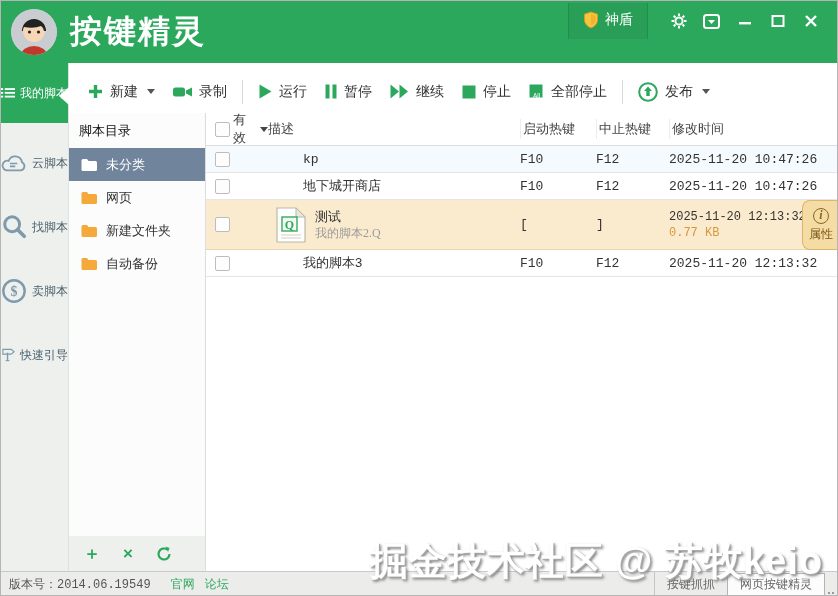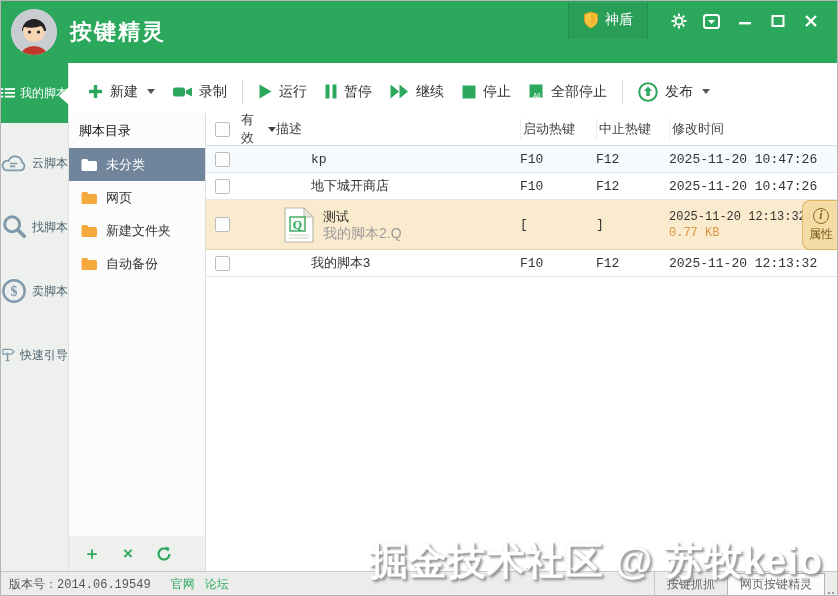--- a/index.html
+++ b/index.html
@@ -4,21 +4,21 @@
 <style>
   * { margin:0; padding:0; box-sizing:border-box; }
   html,body { width:838px; height:596px; }
   body { font-family:"Liberation Sans","DejaVu Sans",sans-serif; font-size:13px; color:#333; }
   .mono { font-family:"Liberation Mono","DejaVu Sans Mono",monospace; }
   .window { position:relative; width:838px; height:596px; background:#fff; overflow:hidden; border:1px solid #b5b5b5; }
 
   
   .titlebar { position:absolute; left:0; top:0; width:100%; height:62px; background:#2BA85C; display:flex; align-items:center; }
   .avatar { width:46px; height:46px; border-radius:50%; background:#c9cdd1; margin-left:10px; overflow:hidden; flex:none; }
-  .app-title { color:#fff; font-size:22px; font-weight:bold; margin-left:13px; letter-spacing:2px; }
+  .app-title { color:#fff; font-size:32px; font-weight:bold; margin-left:13px; letter-spacing:2px; }
   .tb-right { margin-left:auto; display:flex; align-items:flex-start; height:100%; }
   .shield-block { display:flex; align-items:center; gap:6px; padding:8px 14px 10px; margin-top:2px; background:rgba(0,0,0,0.06); border-left:1px solid rgba(0,0,0,0.10); border-right:1px solid rgba(0,0,0,0.10); cursor:pointer; }
   .shield-label { color:#fff; font-size:14px; }
   .win-controls { display:flex; align-items:center; gap:0; margin:10px 10px 0 14px; }
   .win-btn { width:33px; height:20px; display:flex; align-items:center; justify-content:center; cursor:pointer; }
 
   
   .sidebar { position:absolute; left:0; top:62px; width:68px; height:508px; background:#EDF0ED; border-right:1px solid #dfe2df; }
   .side-item { display:flex; flex-direction:row; align-items:center; justify-content:center; gap:5px; height:64px; cursor:pointer; color:#4d626f; font-size:12px; }
   .side-item .lbl { white-space:nowrap; }
@@ -38,35 +38,35 @@
   .dir-item.selected { background:#70849B; color:#fff; }
   .dir-rest { flex:1; }
   .dir-footer { height:35px; background:#EEF0EE; display:flex; align-items:center; gap:14px; padding-left:12px; }
   .dir-tool { width:22px; height:22px; display:flex; align-items:center; justify-content:center; cursor:pointer; color:#2BA85C; font-size:17px; font-weight:bold; }
 
   
   .table-area { position:absolute; left:205px; top:112px; width:633px; height:458px; background:#fff; }
   .trow { display:flex; align-items:center; border-bottom:1px solid #e6e6e6; background:#fff; }
   .thead { height:33px; color:#444; border-bottom:1px solid #ddd; }
   .c-check { width:27px; flex:none; display:flex; align-items:center; padding-left:9px; }
-  .c-valid { width:35px; flex:none; display:flex; align-items:center; gap:6px;margin-left:8px; }
+  .c-valid { width:35px; flex:none; display:flex; align-items:center; gap:6px; }
   .c-desc  { flex:1; min-width:0; display:flex; align-items:center; padding-left:0; }
   .c-start { width:76px; flex:none; }
   .c-stop  { width:73px; flex:none; }
   .c-time  { width:170px; flex:none; }
   .thead .c-start,.thead .c-stop,.thead .c-time { border-left:1px solid #ececec; height:20px; line-height:20px; padding-left:2px; }
   .checkbox { width:15px; height:15px; border:1px solid #bdbdbd; background:#fdfdfd; border-radius:2px; cursor:pointer; flex:none; }
   .vcaret { width:0; height:0; border-left:4px solid transparent; border-right:4px solid transparent; border-top:5px solid #444; }
   .row { height:27px; cursor:default; }
   .row1 { background:#f4fafd; }
   .row-sel { height:50px; background:#FBEBCE; border-bottom:1px solid #e8d6b2; }
   .desc-pad { padding-left:35px; }
   .sel-desc { display:flex; align-items:center; gap:9px; padding-left:8px; }
   .sel-lines { display:flex; flex-direction:column; line-height:16px; }
-  .sel-sub { color:#9a9a9a; font-size:14px; }
+  .sel-sub { color:#9a9a9a; font-size:12px;font-family:Liberation Serif, serif; }
   .time2 { display:flex; flex-direction:column; line-height:16px; }
   .size-txt { color:#D9983F; }
   .props-tab { position:absolute; right:0; top:87px; width:37px; height:50px; background:#F5DCA4; border:1px solid #DDB569; border-right:none; border-radius:8px 0 0 8px; display:flex; flex-direction:column; align-items:center; justify-content:center; gap:2px; cursor:pointer; }
   .info-circ { width:16px; height:16px; border:1.5px solid #8a6522; border-radius:50%; color:#8a6522; font-family:"Liberation Serif","DejaVu Serif",serif; font-style:italic; font-weight:bold; font-size:12px; display:flex; align-items:center; justify-content:center; }
   .props-lbl { color:#7a5516; font-size:12px; }
 
   
   .statusbar { position:absolute; left:0; top:570px; width:100%; height:26px; background:#ECEDEB; border-top:1px solid #c9c9c9; display:flex; align-items:center; font-size:12px; color:#555; }
   .ver-label { margin-left:8px; }
   .status-link { color:#2BA85C; margin-left:20px; cursor:pointer; }

